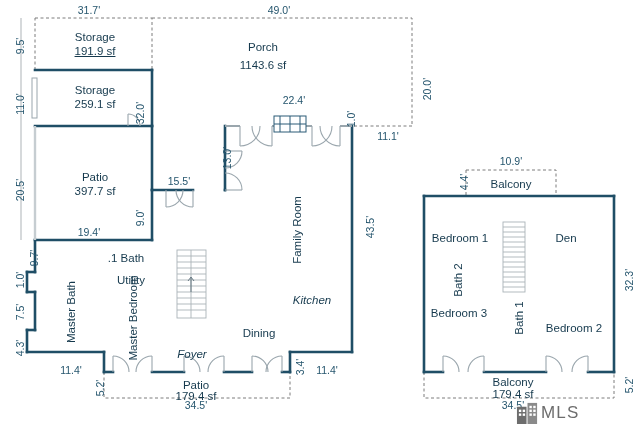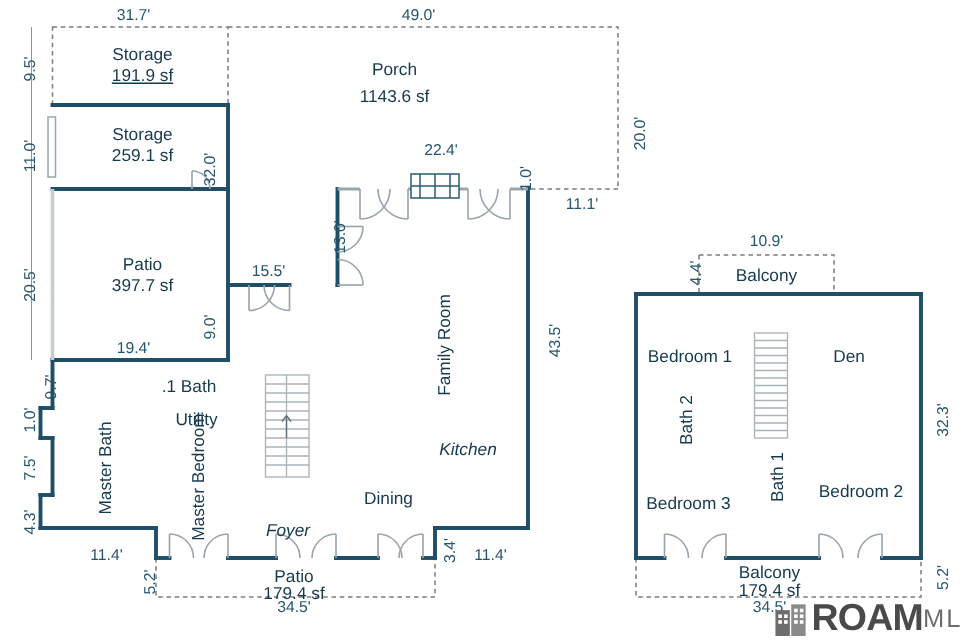--- a/index.html
+++ b/index.html
@@ -301,21 +301,21 @@
   <div class="lbl room ctr" style="left:511px; top:178px;">Balcony</div>
 
   <div class="lbl room ctr" style="left:460px; top:232px;">Bedroom 1</div>
 
   <div class="lbl room ctr" style="left:566px; top:232px;">Den</div>
 
   <div class="lbl room vert-ctr" style="left:452px; top:280px;">Bath 2</div>
 
   <div class="lbl room vert-ctr" style="left:513px; top:318px;">Bath 1</div>
 
-  <div class="lbl room ctr" style="left:459px; top:330px;">Bedroom 3</div>
+  <div class="lbl room ctr" style="left:459px; top:307px;">Bedroom 3</div>
 
   <div class="lbl room ctr" style="left:574px; top:322px;">Bedroom 2</div>
 
   <div class="lbl room ctr" style="left:513px; top:376px;">Balcony</div>
   <div class="lbl area ctr" style="left:513px; top:388px;">179.4 sf</div>
 
   <div class="lbl dim ctr" style="left:89px;  top:4px;">31.7'</div>
   <div class="lbl dim ctr" style="left:279px; top:4px;">49.0'</div>
   <div class="lbl dim vert-ctr" style="left:14px;  top:46px;">9.5'</div>
   <div class="lbl dim vert-ctr" style="left:14px;  top:104px;">11.0'</div>
@@ -353,17 +353,16 @@
       <rect x="7" y="9" width="2.5" height="2.5" fill="#ffffff"></rect>
       <rect x="3" y="13" width="2.5" height="2.5" fill="#ffffff"></rect>
       <rect x="7" y="13" width="2.5" height="2.5" fill="#ffffff"></rect>
       <rect x="14" y="5" width="2.5" height="2.5" fill="#ffffff"></rect>
       <rect x="18" y="5" width="2.5" height="2.5" fill="#ffffff"></rect>
       <rect x="14" y="9" width="2.5" height="2.5" fill="#ffffff"></rect>
       <rect x="18" y="9" width="2.5" height="2.5" fill="#ffffff"></rect>
       <rect x="14" y="13" width="2.5" height="2.5" fill="#ffffff"></rect>
       <rect x="18" y="13" width="2.5" height="2.5" fill="#ffffff"></rect>
     </svg>
-    <span class="wm-roam">ROAM</span>
     <span class="wm-mls">MLS</span>
   </div>
 
 </div>
 
 </body></html>

